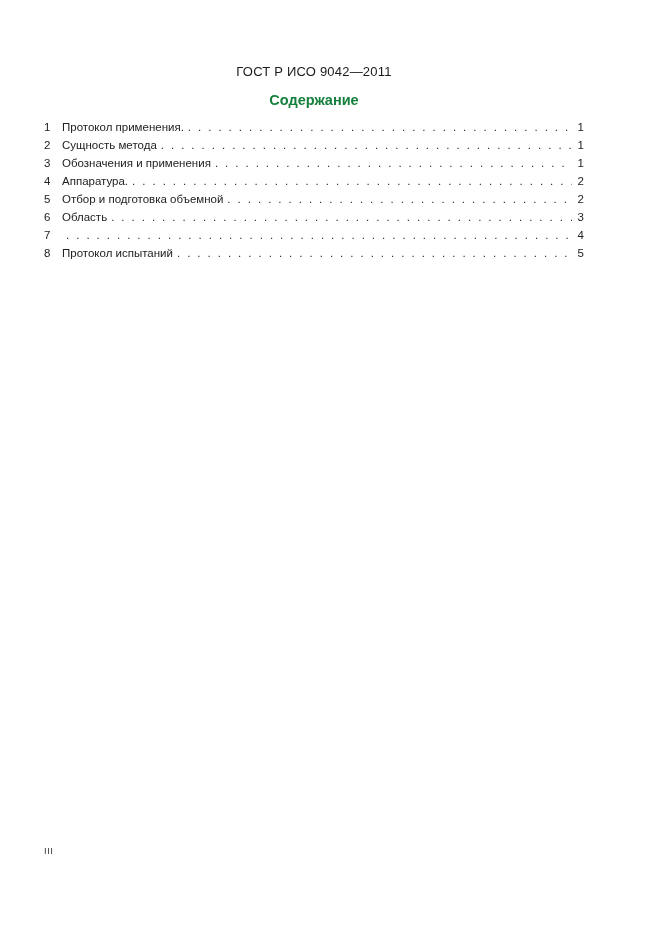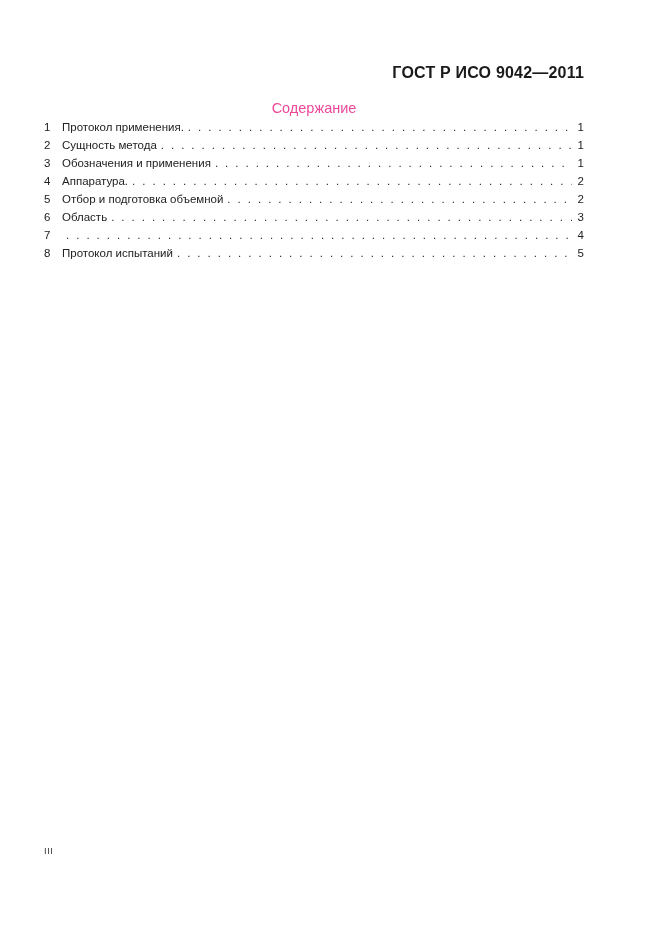--- a/index.html
+++ b/index.html
@@ -14,35 +14,35 @@
     background: #ffffff;
     font-family: "Liberation Sans", sans-serif;
     color: #1e1e1e;
     overflow: hidden;
   }
   .doc-header {
     position: absolute;
     top: 64px;
     left: 44px;
     right: 77px;
-    text-align: right;
-    font-size: 16px;
-    font-weight: bold;
+    text-align: center;
+    font-size: 13px;
+    font-weight: normal;
     letter-spacing: 0.2px;
     color: #1a1a1a;
   }
   .doc-title {
     position: absolute;
-    top: 100px;
+    top: 92px;
     left: 44px;
     right: 77px;
     text-align: center;
     font-size: 14.5px;
-    font-weight: normal;
-    color: #ec4899;
+    font-weight: bold;
+    color: #15803d;
   }
   .toc {
     position: absolute;
     top: 121px;
     left: 44px;
     right: 77px;
   }
   .toc-row {
     display: flex;
     align-items: baseline;

